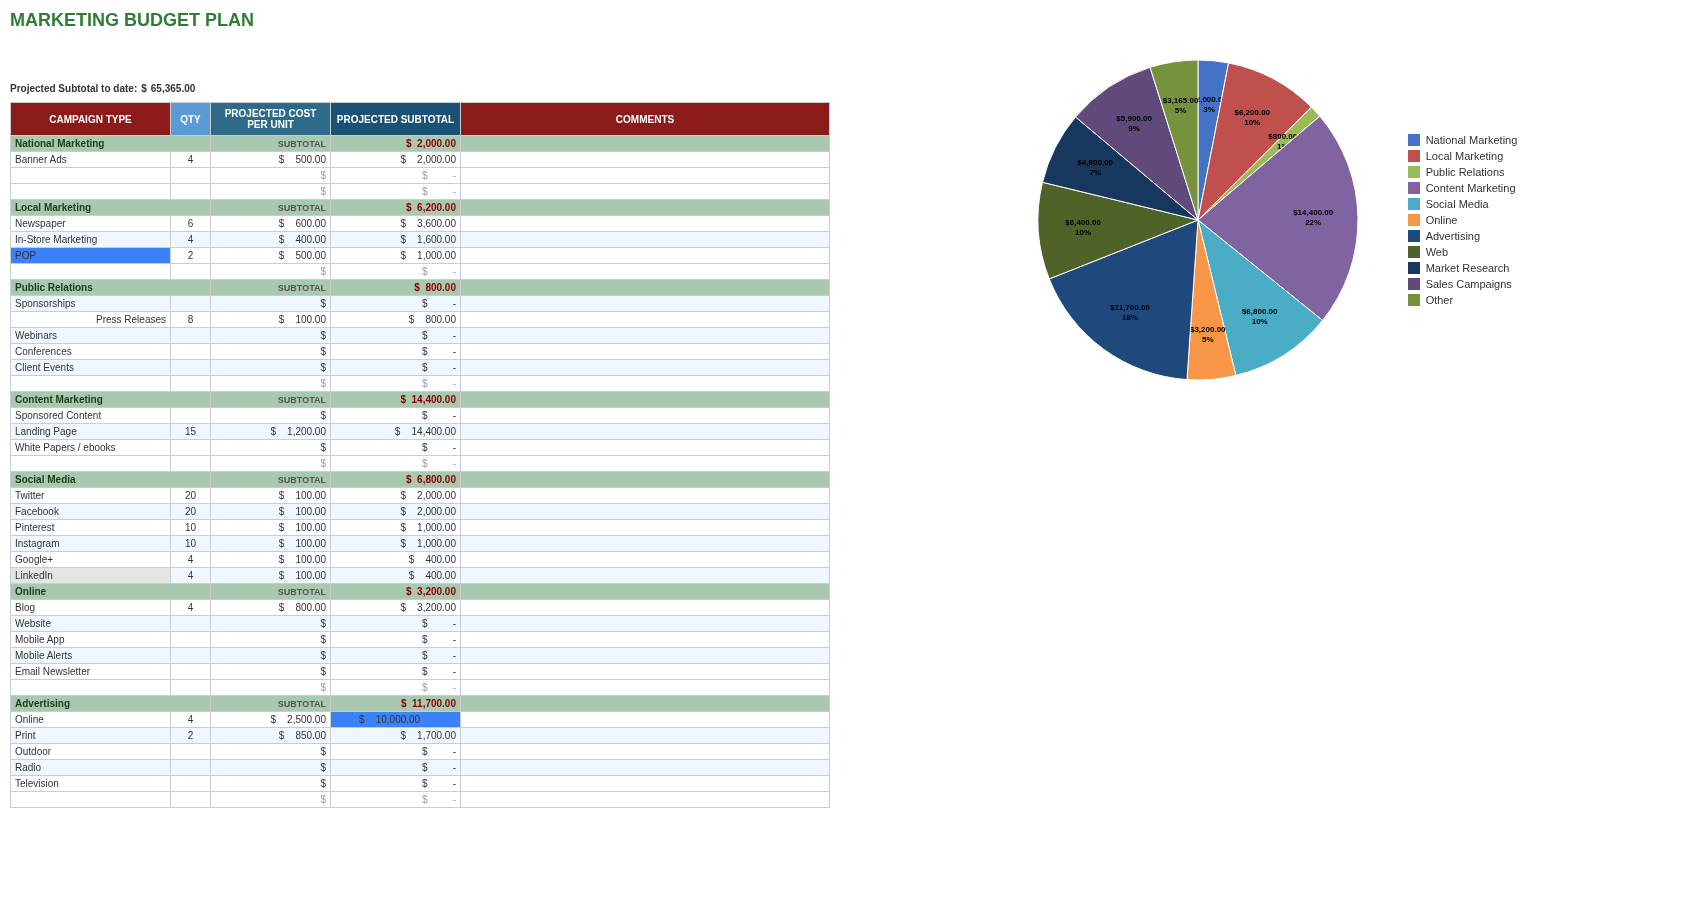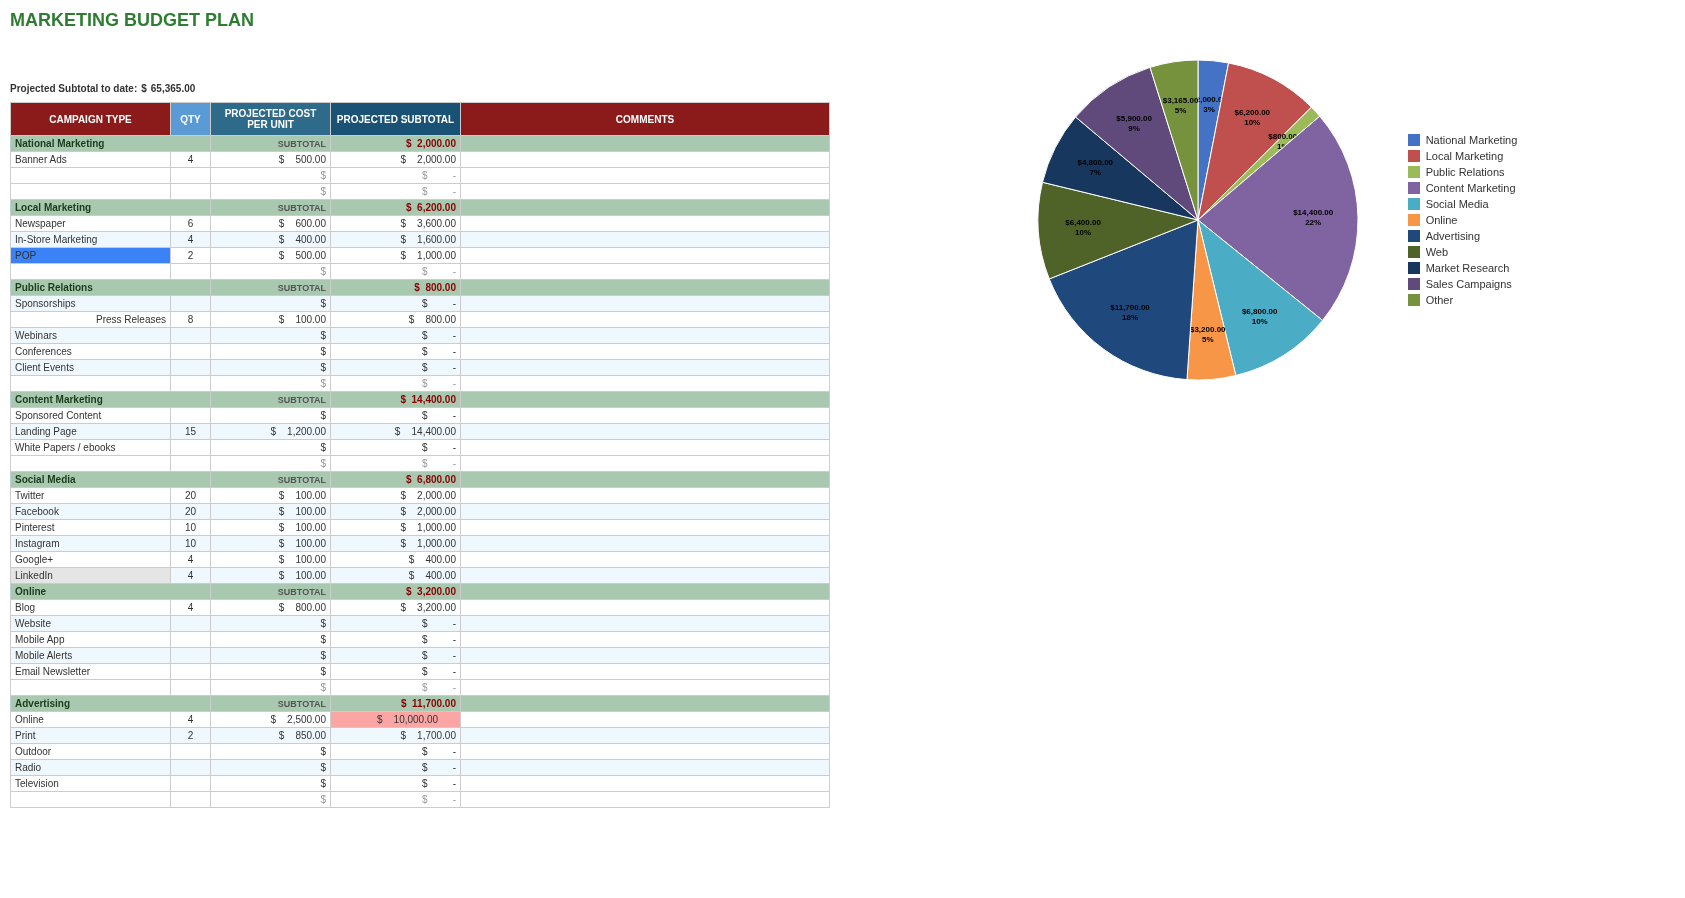--- a/index.html
+++ b/index.html
@@ -292,21 +292,21 @@
           <tr class="category-row">
       <td colspan="2" style="background:#a8c8b0; font-weight:bold; font-size:10px; color:#1a3c1a;">Advertising</td>
       <td style="background:#a8c8b0; text-align:right; font-size:9px; color:#555;">SUBTOTAL</td>
       <td style="background:#a8c8b0; text-align:right; font-weight:bold; color:#8b0000; font-size:10px;">$ &nbsp;11,700.00</td>
       <td style="background:#a8c8b0;"></td>
     </tr>
           <tr>
           <td style="background:#fff;">Online</td>
           <td style="background:#fff; text-align:center;">4</td>
           <td style="background:#fff; text-align:right;">$ &nbsp;&nbsp;&nbsp;2,500.00</td>
-          <td style="background:#fca5a5; text-align:center;padding-left:28px;">$ &nbsp;&nbsp;&nbsp;10,000.00</td>
+          <td style="background:#3b82f6; text-align:left;padding-left:28px;">$ &nbsp;&nbsp;&nbsp;10,000.00</td>
           <td style="background:#fff;"></td>
         </tr>
           <tr>
           <td style="background:#f0f8ff;">Print</td>
           <td style="background:#f0f8ff; text-align:center;">2</td>
           <td style="background:#f0f8ff; text-align:right;">$ &nbsp;&nbsp;&nbsp;850.00</td>
           <td style="background:#f0f8ff; text-align:right;">$ &nbsp;&nbsp;&nbsp;1,700.00</td>
           <td style="background:#f0f8ff;"></td>
         </tr>
           <tr>

